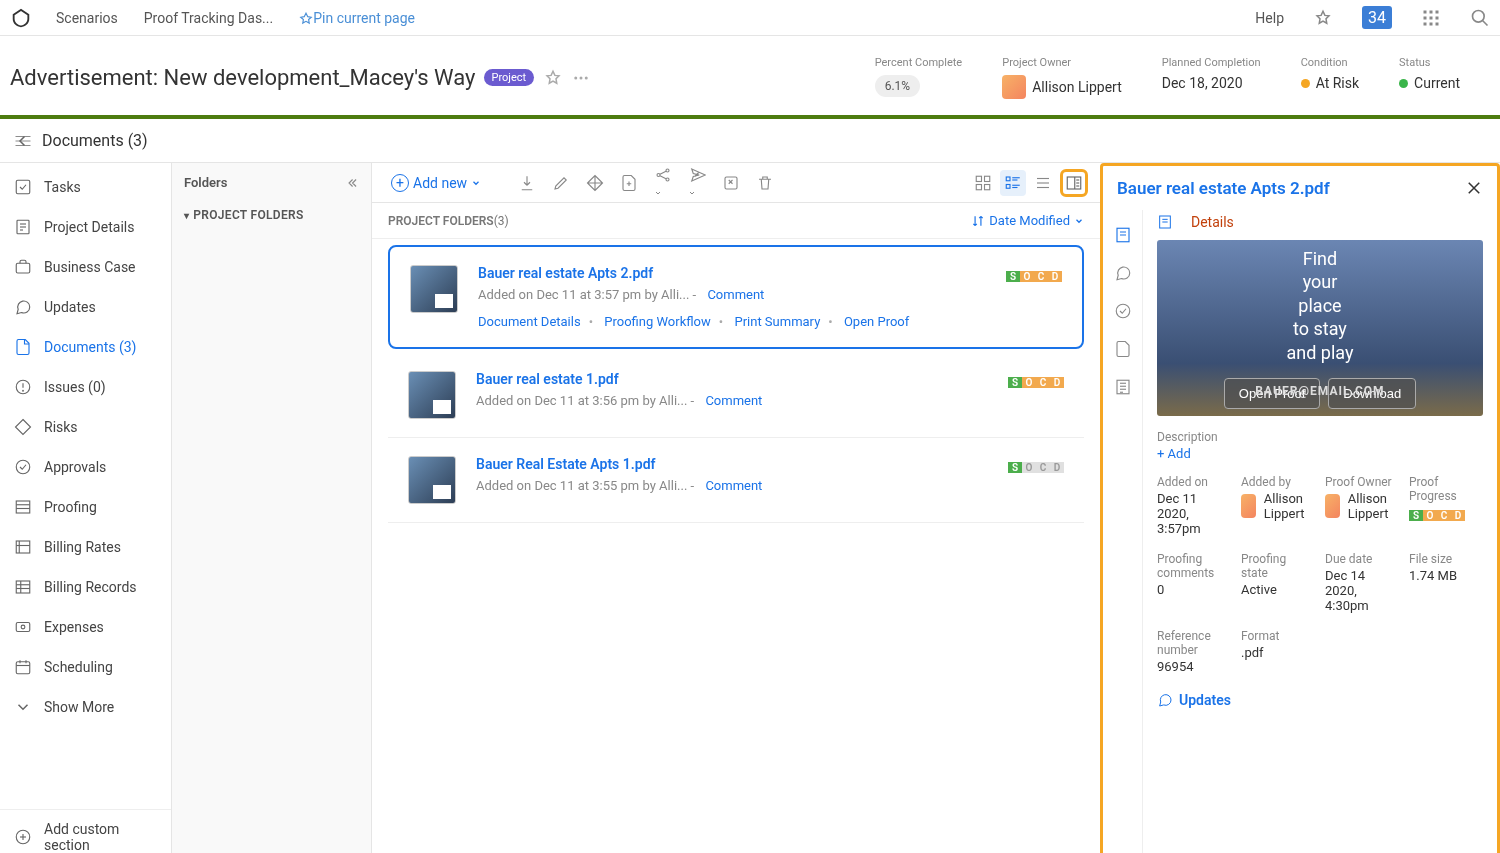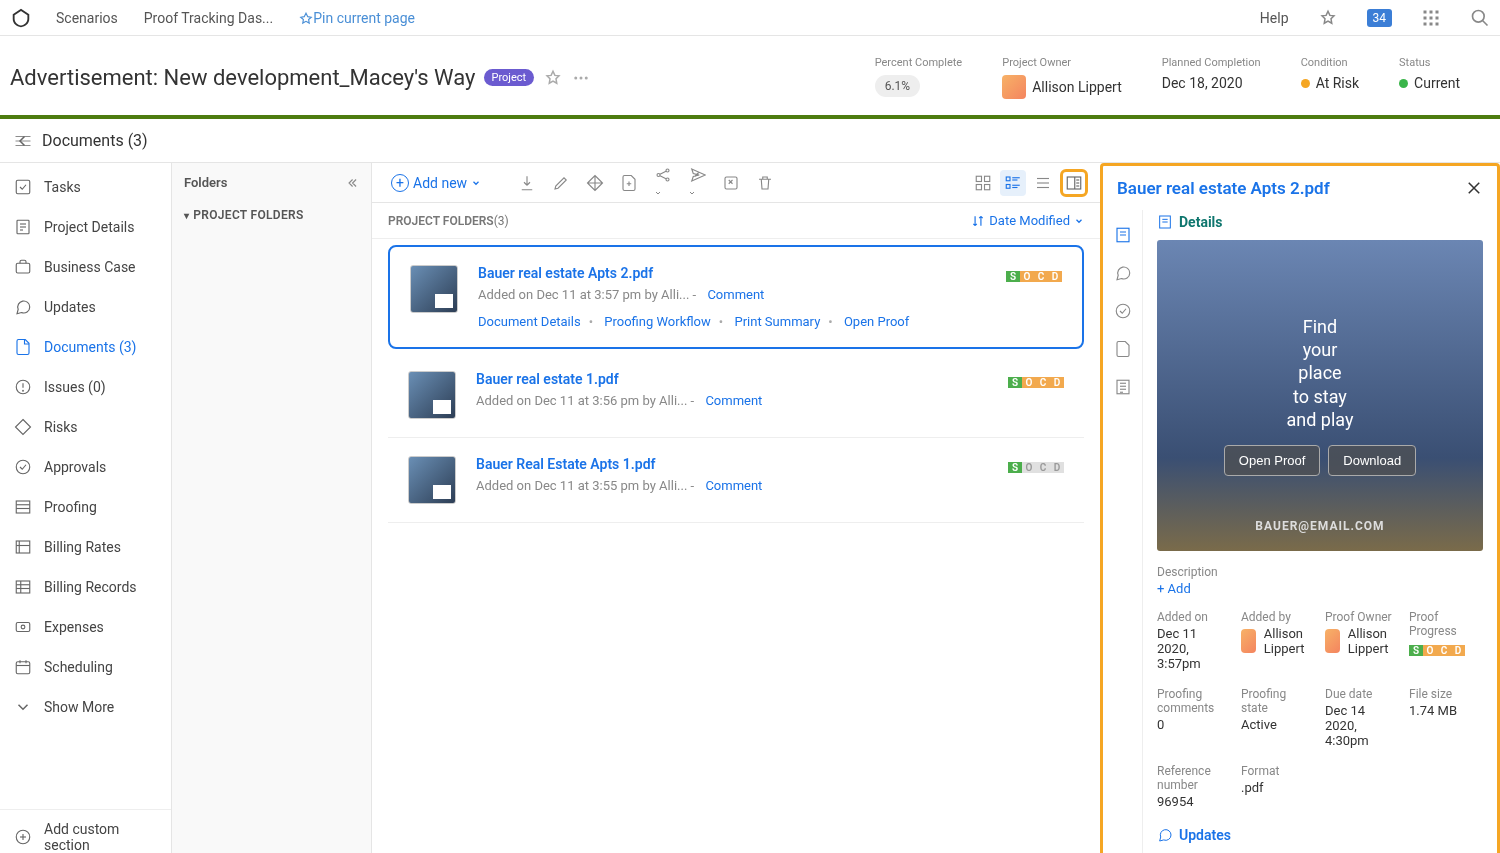--- a/index.html
+++ b/index.html
@@ -21,21 +21,21 @@
     display: flex;
     align-items: center;
     padding: 0 10px;
   }
   .topbar-left { display: flex; align-items: center; gap: 6px; }
   .logo { width: 22px; height: 22px; margin-right: 8px; }
   .crumb { color: #555; padding: 4px 10px; border-radius: 4px; cursor: pointer; }
   .pin { color: #4a8fd6; display: flex; align-items: flex-end; gap: 0; cursor: pointer; padding: 4px 10px; }
   .topbar-right { margin-left: auto; display: flex; align-items: center; gap: 30px; }
   .help { color: #555; }
-  .badge34 { background: #3b7ed6; color: #fff; font-size: 12px; padding: 2px 6px; border-radius: 3px; }
+  .badge34 { background: #3b7ed6; color: #fff; font-size: 16px; padding: 2px 6px; border-radius: 3px; }
 
   
   .project-header {
     display: flex;
     align-items: center;
     padding: 20px 10px 16px 10px;
     border-bottom: 4px solid #4d7c0f;
   }
   .project-title { font-size: 22px; font-weight: 400; }
   .chip { background: #6b5bd0; color: #fff; font-size: 11px; padding: 2px 8px; border-radius: 10px; margin-left: 8px; }
@@ -143,23 +143,23 @@
   .details-head {
     display: flex; justify-content: space-between; align-items: center;
     padding: 12px 14px;
   }
   .details-title { color: #1a73e8; font-size: 17px; font-weight: 600; }
   .details-main { flex:1; display: flex; overflow: hidden; }
   .details-tabs { width: 40px; border-right: 1px solid #eee; padding-top: 6px; }
   .details-tab { padding: 10px 8px; color: #888; cursor: pointer; display:flex; justify-content:center;}
   .details-tab.active { color: #1a73e8; }
   .details-content { flex: 1; overflow: auto; padding: 0 14px 10px 14px; }
-  .details-sec-title { color: #0f766e; font-weight: 700; display: flex; align-items: center; gap: 6px; padding: 4px 0 10px 0;}
+  .details-sec-title { color: #c2410c; font-weight: 400; display: flex; align-items: center; gap: 18px; padding: 4px 0 10px 0;}
   .preview {
-    height: 311px;
+    height: 176px;
     background: linear-gradient(180deg,#6b86b3 0%, #3a4f73 70%, #7a6b4a 100%);
     border-radius: 3px;
     display: flex;
     flex-direction: column;
     align-items: center;
     justify-content: center;
     position: relative;
     color: #fff;
     text-align: center;
   }

